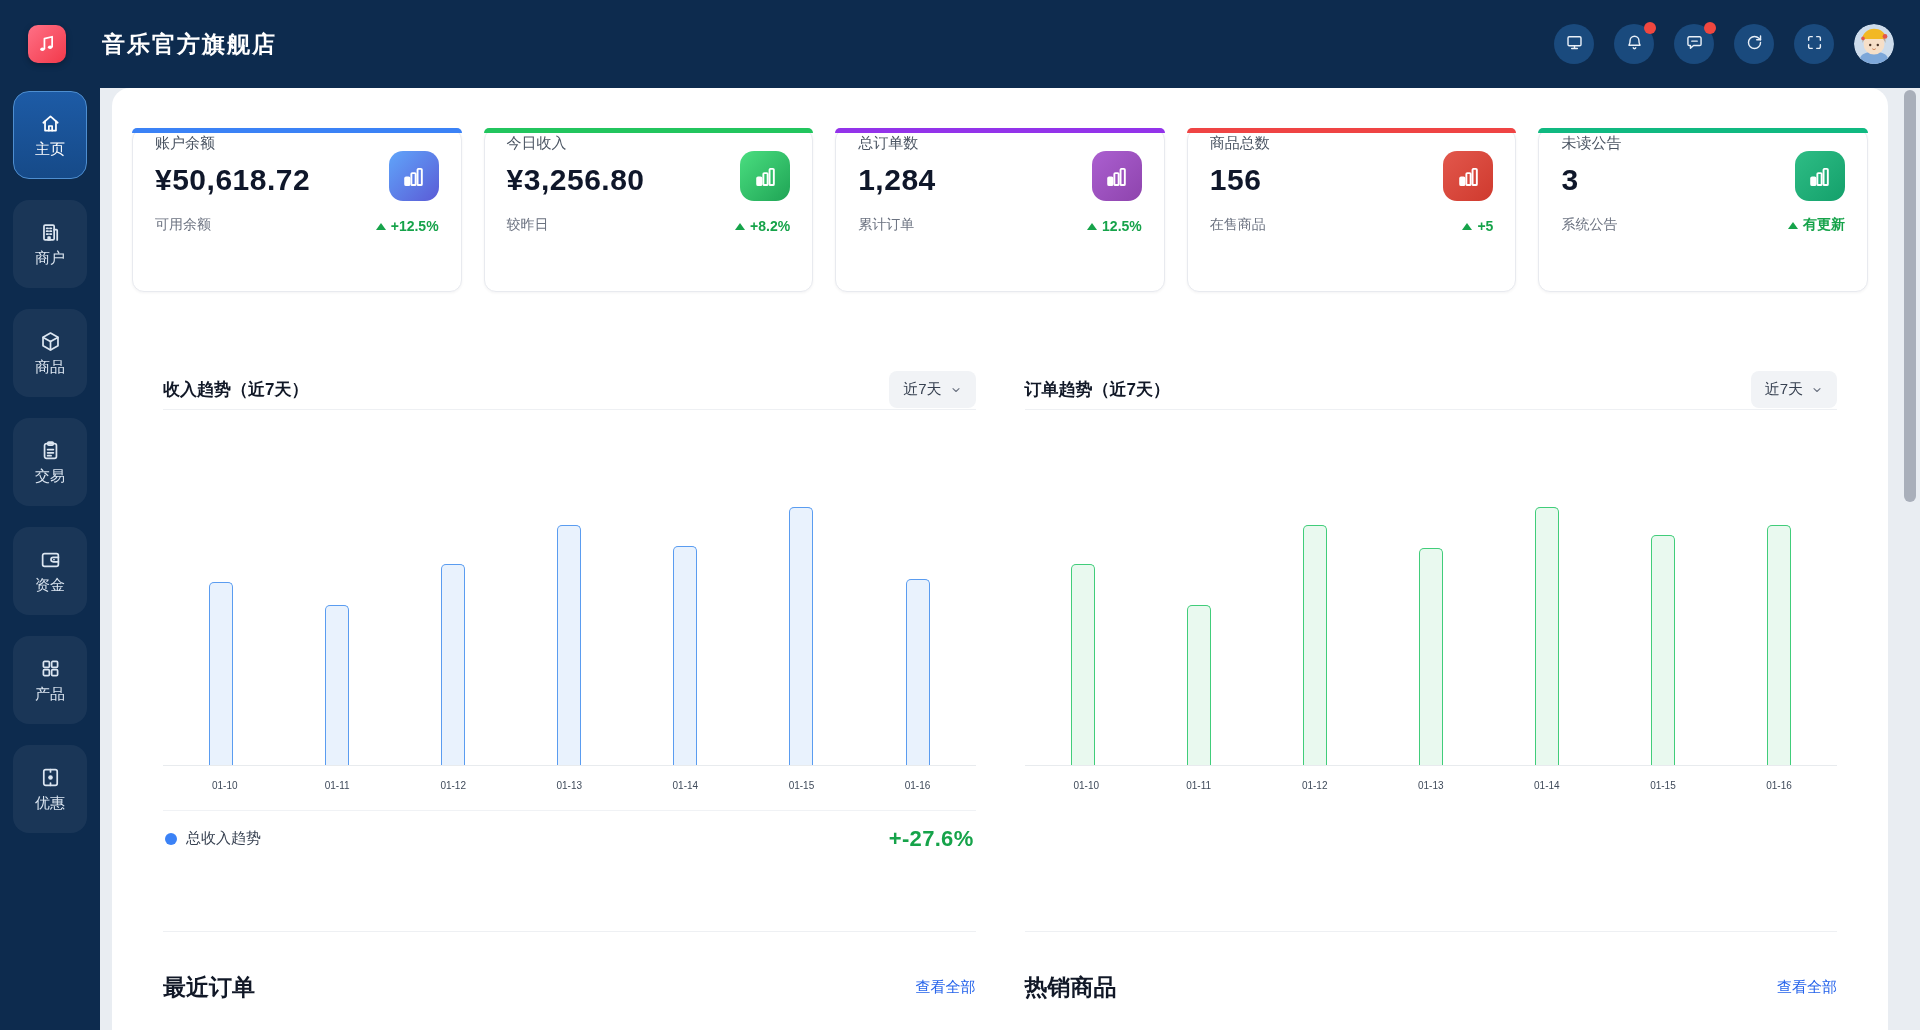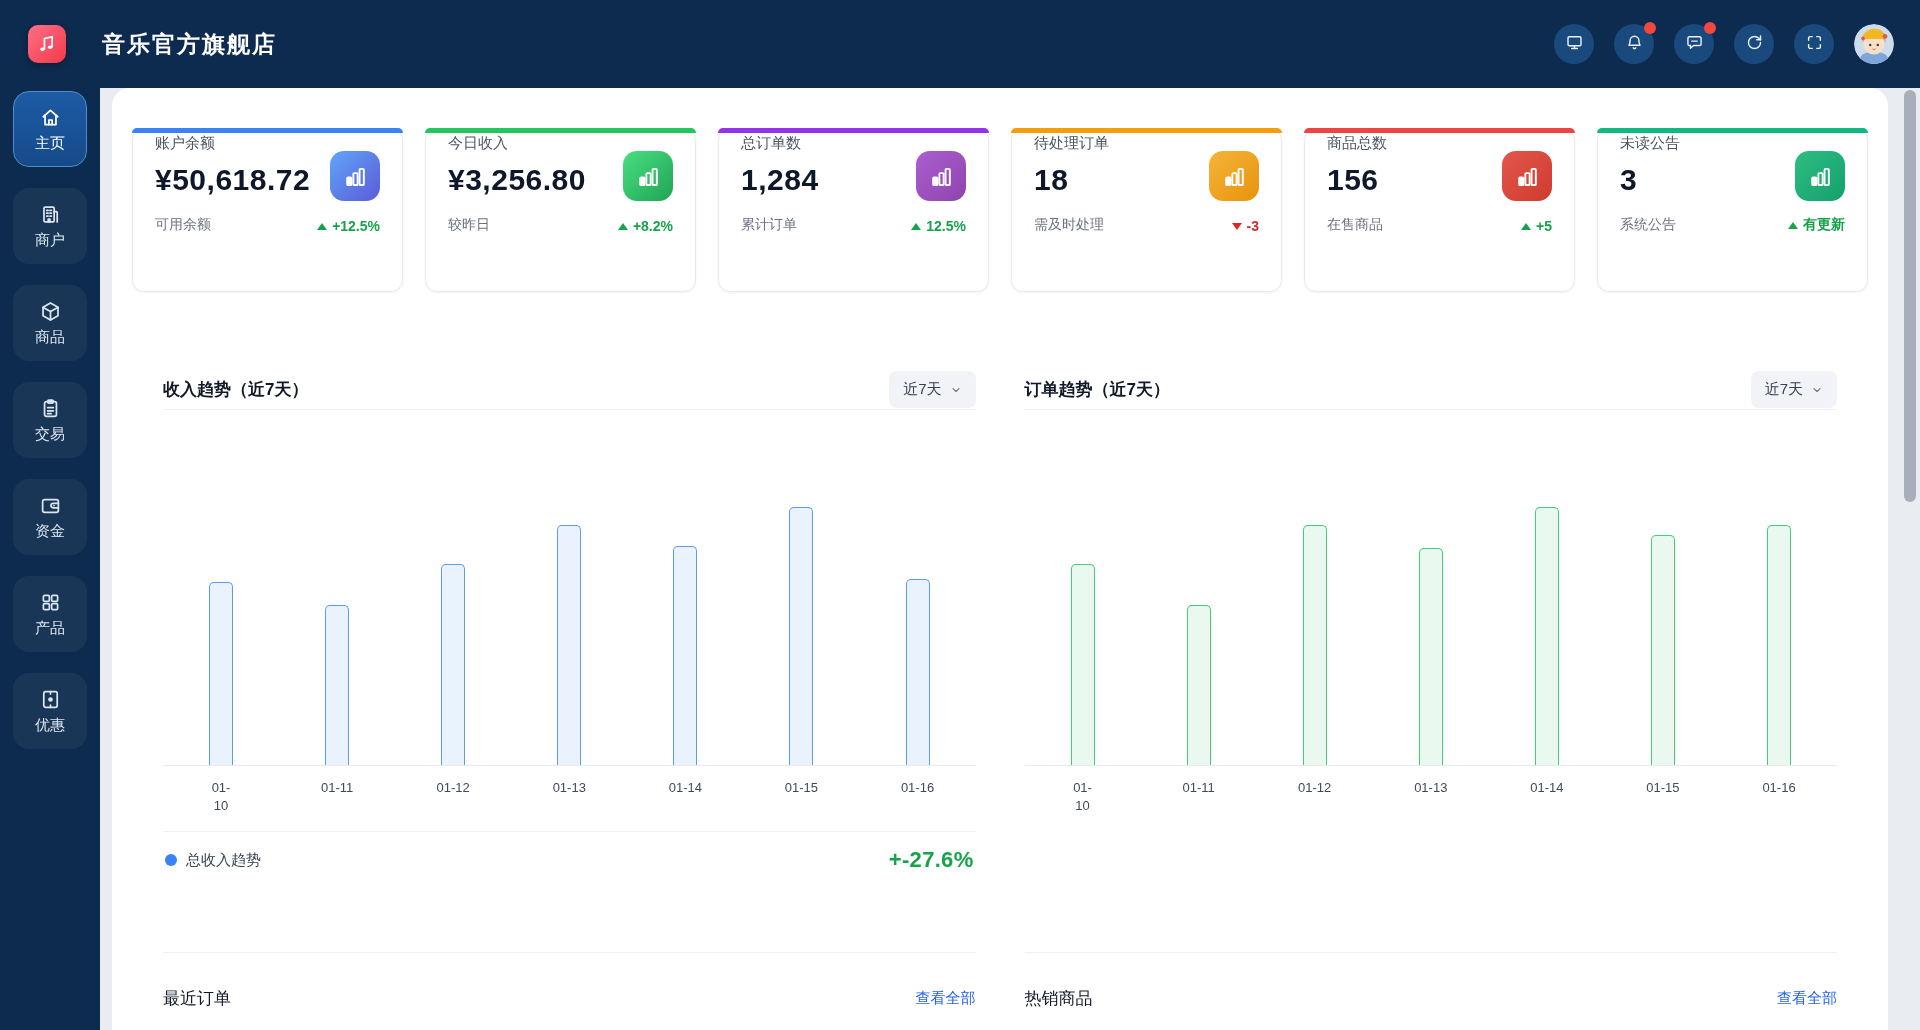--- a/index.html
+++ b/index.html
@@ -23,21 +23,21 @@
   .nav-btn{position:relative;width:40px;height:40px;border-radius:50%;background:#1a4a7d;border:none;
     color:#e9f0f8;display:flex;align-items:center;justify-content:center;cursor:pointer;padding:0}
   .nav-btn svg{width:19px;height:19px}
   .badge{position:absolute;top:-2px;right:-2px;width:12px;height:12px;border-radius:50%;background:#f1473f;display:none}
   .badge.show{display:block}
   .avatar{width:40px;height:40px;border-radius:50%;overflow:hidden;cursor:pointer;flex:0 0 auto}
   .avatar svg{display:block}
   
   .main{display:flex;height:942px}
   .sidebar{width:100px;padding-top:3px;flex:0 0 auto}
-  .side-item{width:74px;height:76px;margin:0 auto 21px;border-radius:16px;background:rgba(255,255,255,.055);
+  .side-item{width:74px;height:88px;margin:0 auto 21px;border-radius:16px;background:rgba(255,255,255,.055);
     display:flex;flex-direction:column;align-items:center;justify-content:center;gap:5px;color:#dce6f1;
     border:1px solid transparent;cursor:pointer;font-family:inherit}
   .side-item.active{background:linear-gradient(180deg,#1d5ba6,#164a88);border-color:#4e8ed0;color:#fff}
   .side-ic svg{width:23px;height:23px;display:block}
   .side-label{font-size:15px}
   .content{flex:1;background:var(--page-bg);padding-left:12px;position:relative}
   .panel{background:var(--panel);border-radius:18px 18px 0 0;height:100%;margin-right:32px;overflow:hidden}
   .scroll-thumb{position:absolute;right:4px;top:2px;width:12px;height:412px;background:#a9afba;border-radius:6px;cursor:pointer}
   
   .cards{display:flex;gap:22px;margin:40px 20px 0}
@@ -62,33 +62,33 @@
     border-bottom:1px solid var(--divider)}
   .chart-title{font-size:17px;font-weight:700;color:var(--text-dark)}
   .range-btn{display:flex;align-items:center;gap:8px;background:#f1f3f6;border:none;border-radius:8px;
     padding:9px 14px;font-size:15px;color:#374151;cursor:pointer;font-family:inherit}
   .range-btn svg{width:12px;height:12px;color:#6b7280}
   .plot{height:356px;border-bottom:1px solid #e8ebee;display:flex;align-items:flex-end}
   .bar-slot{flex:1;display:flex;justify-content:center}
   .bar{width:24px;border-style:solid;border-width:1.5px 1.5px 0;border-radius:5px 5px 0 0}
   .xlabels{display:flex;padding-top:13px}
   .xslot{flex:1;display:flex;justify-content:center}
-  .xlabel{font-size:13px;color:#3f4a5a;text-align:center;line-height:1.35;overflow-wrap:anywhere}
+  .xlabel{font-size:10px;color:#3f4a5a;text-align:right;line-height:1.35;overflow-wrap:anywhere}
   .xslot:first-child .xlabel{width:33px}
   .legend{display:flex;justify-content:space-between;align-items:center;margin-top:17px;
     border-top:1px solid #f0f2f5;padding:15px 2px 16px}
   .legend-left{display:flex;align-items:center;gap:9px}
   .dot{width:12px;height:12px;border-radius:50%}
   .legend-label{font-size:15px;color:#374151}
   .change{font-size:22px;font-weight:700;letter-spacing:.3px}
   
   .bottoms{margin-top:63px}
   .bottom-col{border-top:1px solid var(--divider)}
   .bottom-header{display:flex;justify-content:space-between;align-items:center;padding:17px 0 13px}
-  .bottom-title{font-size:17px;font-weight:400;color:var(--text-dark)}
+  .bottom-title{font-size:23px;font-weight:700;color:var(--text-dark)}
   .view-all{font-size:15px;color:var(--link);text-decoration:none;cursor:pointer}
 </style>
 </head>
 <body>
 
 <header class="navbar">
   <div class="logo" id="logo">
       <svg viewBox="0 0 24 24">
         <path d="M9.2 17.6V6.2l8.4-2.1v11.4" fill="none" stroke="#fff" stroke-width="1.9" stroke-linejoin="round"></path>
         <ellipse cx="7" cy="17.8" rx="2.4" ry="1.9" fill="#fff"></ellipse>
@@ -280,39 +280,20 @@
             </div>
     <div class="card-foot">
       <span class="foot-label">累计订单</span>
       <span class="trend" style="color: rgb(22, 163, 74);">
         <span class="tri up"></span>
         <span class="trend-text">12.5%</span>
       </span>
     </div>
   </div>
           <div class="card">
-    <div class="card-strip" style="background: rgb(245, 158, 11);"></div>
-    <div class="card-title">待处理订单</div>
-    <div class="card-value">18</div>
-    <div class="card-ic" style="background: linear-gradient(135deg, rgb(245, 180, 59), rgb(232, 147, 12));">
-              <svg viewBox="0 0 24 24" fill="none" stroke="#fff" stroke-width="1.7" stroke-linejoin="round">
-                <rect x="4.6" y="12.8" width="3.8" height="6.8" rx=".8" fill="#fff"></rect>
-                <rect x="10.1" y="9" width="3.8" height="10.6" rx=".8"></rect>
-                <rect x="15.6" y="5.2" width="3.8" height="14.4" rx=".8"></rect>
-              </svg>
-            </div>
-    <div class="card-foot">
-      <span class="foot-label">需及时处理</span>
-      <span class="trend" style="color: rgb(220, 38, 38);">
-        <span class="tri down"></span>
-        <span class="trend-text">-3</span>
-      </span>
-    </div>
-  </div>
-          <div class="card">
     <div class="card-strip" style="background: rgb(239, 68, 68);"></div>
     <div class="card-title">商品总数</div>
     <div class="card-value">156</div>
     <div class="card-ic" style="background: linear-gradient(135deg, rgb(226, 87, 76), rgb(207, 58, 46));">
               <svg viewBox="0 0 24 24" fill="none" stroke="#fff" stroke-width="1.7" stroke-linejoin="round">
                 <rect x="4.6" y="12.8" width="3.8" height="6.8" rx=".8" fill="#fff"></rect>
                 <rect x="10.1" y="9" width="3.8" height="10.6" rx=".8"></rect>
                 <rect x="15.6" y="5.2" width="3.8" height="14.4" rx=".8"></rect>
               </svg>
             </div>

